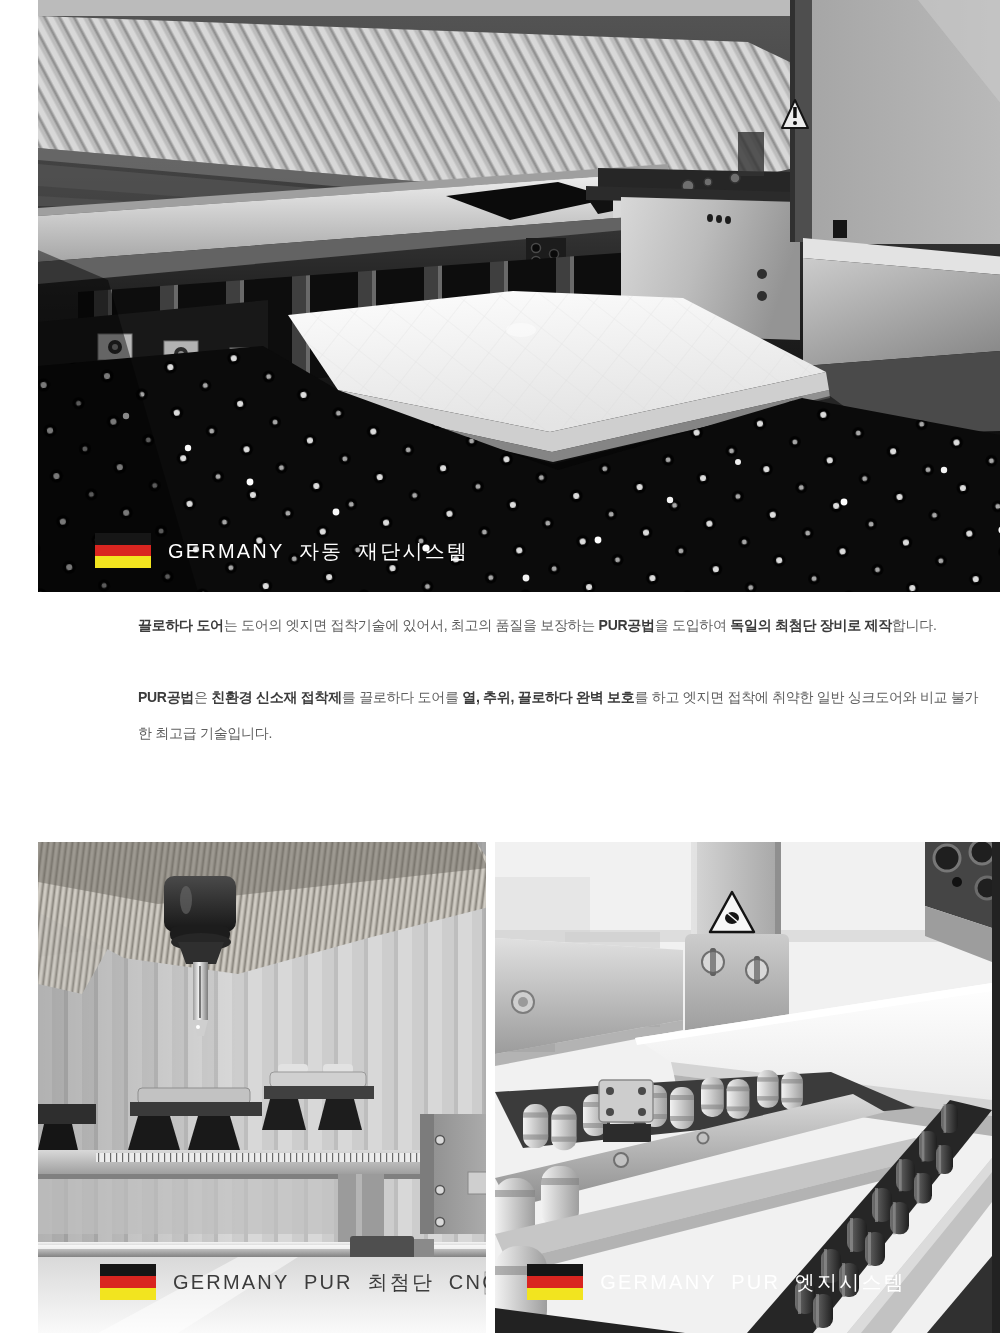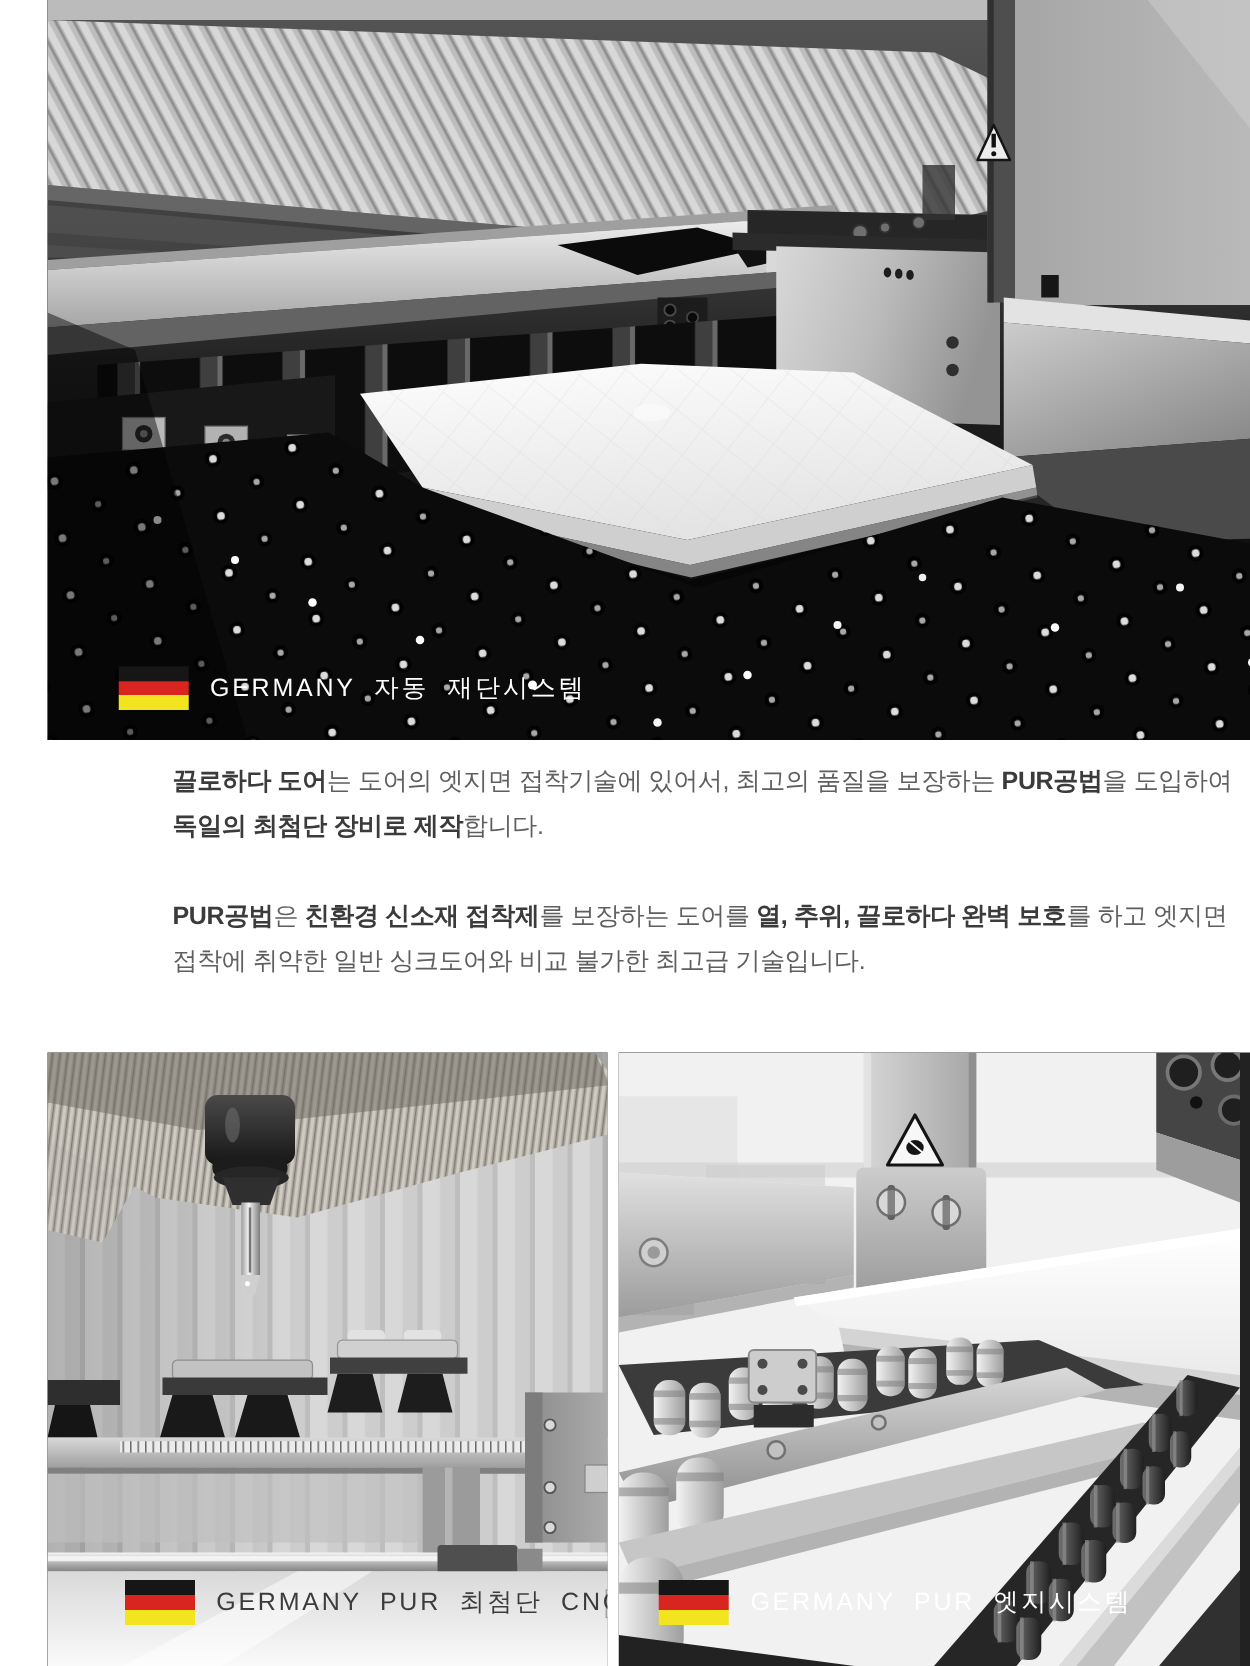--- a/index.html
+++ b/index.html
@@ -28,21 +28,21 @@
   .caption{font-size:20px;letter-spacing:2.2px;word-spacing:7px;white-space:nowrap;line-height:1;}
   .caption.light{color:var(--caption-light);}
   .caption.dark{color:var(--caption-dark);}
   .badge-top{left:57px;top:533px;}
   .badge-top .flag{height:35px;}
   .badge-cnc{left:62px;top:422px;}
   .badge-edge{left:32px;top:422px;}
 
   .text-section{box-sizing:border-box;height:250px;padding:15px 55px 0 100px;background:var(--page-bg);}
   .text-section h1{margin:0 0 19px 0;font-size:26px;font-weight:bold;color:var(--heading);letter-spacing:-0.5px;}
-  .text-section p{margin:0;width:852px;font-size:20px;line-height:36px;color:var(--body);letter-spacing:-0.3px;}
+  .text-section p{margin:0;width:852px;font-size:14px;line-height:36px;color:var(--body);letter-spacing:-0.3px;}
   .text-section p+p{margin-top:36px;}
   .text-section p .bold{font-weight:bold;color:var(--body-bold);}
 </style>
 </head>
 <body>
 
 <div class="page">
 
   <figure class="photo photo-top">
     <svg viewBox="0 0 1000 592" width="1000" height="592">
@@ -229,21 +229,21 @@
         <div class="st s-black"></div>
         <div class="st s-red"></div>
         <div class="st s-yellow"></div>
       </div>
       <div class="caption light">GERMANY 자동 재단시스템</div>
     </div>
   </figure>
 
   <section class="text-section">
     <p><span class="bold">끌로하다 도어</span><span>는 도어의 엣지면 접착기술에 있어서, 최고의 품질을 보장하는 </span><span class="bold">PUR공법</span><span>을 도입하여 </span><span class="bold">독일의 최첨단 장비로 제작</span><span>합니다.</span></p>
-    <p><span class="bold">PUR공법</span><span>은 </span><span class="bold">친환경 신소재 접착제</span><span>를 보장하는 도어를 </span><span class="bold">열, 추위, 끌로하다 완벽 보호</span><span>를 하고 엣지면 접착에 취약한 일반 싱크도어와 비교 불가한 최고급 기술입니다.</span></p>
+    <p><span class="bold">PUR공법</span><span>은 </span><span class="bold">친환경 신소재 접착제</span><span>를 끌로하다 도어를 </span><span class="bold">열, 추위, 끌로하다 완벽 보호</span><span>를 하고 엣지면 접착에 취약한 일반 싱크도어와 비교 불가한 최고급 기술입니다.</span></p>
   </section>
 
   <div class="photo-row">
 
     <figure class="photo photo-cnc">
       <svg viewBox="0 0 494 491" width="494" height="491">
         <defs>
           <pattern id="p2-curtain" width="30" height="12" patternUnits="userSpaceOnUse">
             <rect width="30" height="12" fill="#cdcdcd"></rect>
             <rect width="14" height="12" fill="#d9d9d9"></rect>

